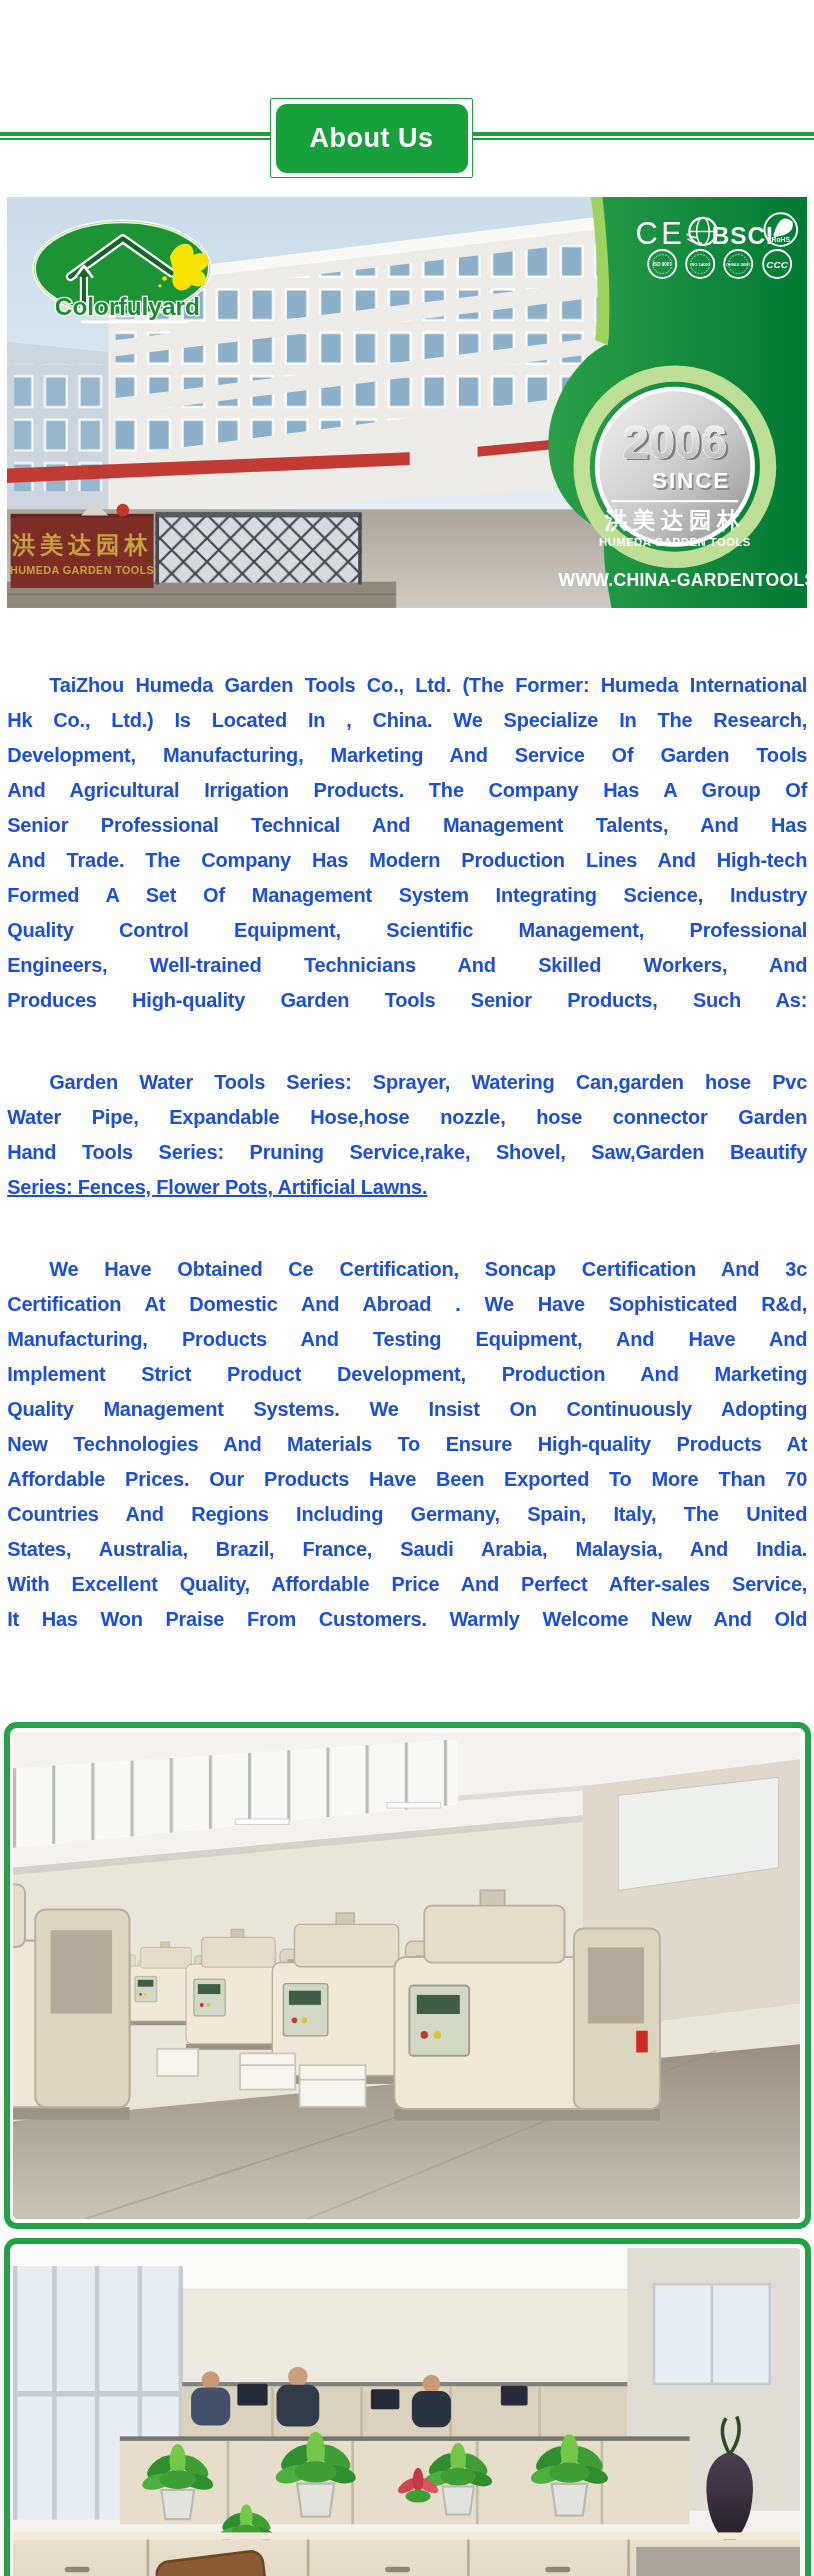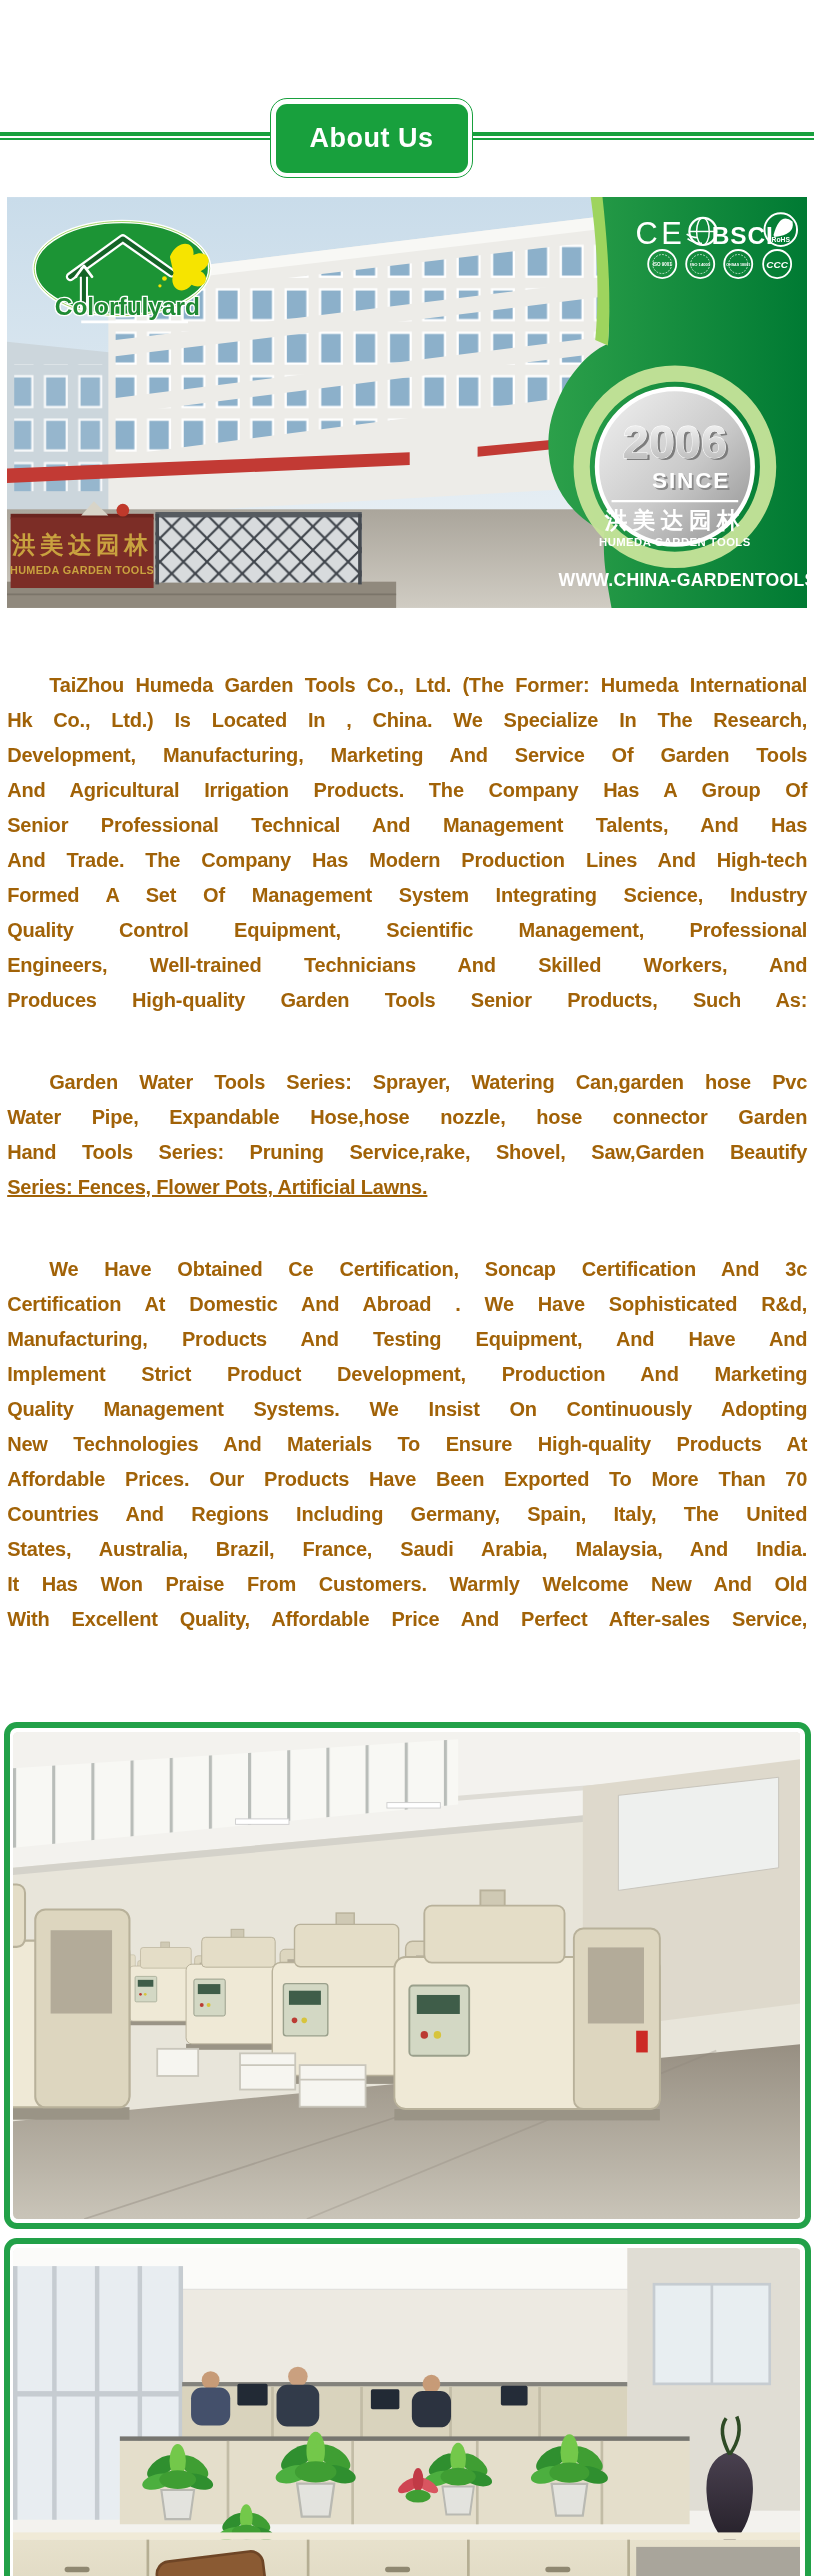--- a/index.html
+++ b/index.html
@@ -3,28 +3,28 @@
 <meta charset="utf-8">
 <style>
   html,body{margin:0;padding:0;background:#fff;}
   .page{position:relative;width:815px;height:2576px;overflow:hidden;background:#ffffff;
         font-family:"Liberation Sans",sans-serif;}
   
   .rule{position:absolute;left:0;width:815px;background:var(--accent,#18a03d);}
   .rule-thick{top:132px;height:3.6px;}
   .rule-thin{top:138px;height:1.8px;}
   .banner{position:absolute;left:270px;top:98px;width:203px;height:80px;background:#fff;
-          border:1.8px solid var(--accent,#18a03d);box-sizing:border-box;border-radius:17px;}
+          border:1.8px solid var(--accent,#18a03d);box-sizing:border-box;border-radius:2px;}
   .banner-inner{position:absolute;left:4.5px;top:4.5px;right:4.5px;bottom:4.5px;background:var(--accent,#18a03d);
           border-radius:11px;display:flex;align-items:center;justify-content:center;}
   .banner-inner span{color:#fff;font-weight:bold;font-size:27px;letter-spacing:0.5px;}
   
   .hero{position:absolute;left:7.2px;top:197px;width:800px;height:411px;overflow:hidden;}
   
-  .about{position:absolute;left:7.2px;top:668px;width:800px;color:#a16207;font-weight:bold;
+  .about{position:absolute;left:7.2px;top:668px;width:800px;color:#1d4ed8;font-weight:bold;
          font-size:20px;line-height:35px;letter-spacing:-0.2px;}
   .para{margin:0 0 47px 0;}
   .tline{text-align:justify;text-align-last:justify;}
   .tline.lastline{text-align-last:left;text-decoration:underline;}
   .tline.indent{text-indent:42px;}
   
   .photo-frame{position:absolute;left:3.6px;width:807px;border:6.3px solid #22a148;border-radius:12.7px;
                background:#fff;box-sizing:border-box;padding:3.6px;}
   .f2{top:1722px;height:507px;}
   .f3{top:2238px;height:507px;}
@@ -208,22 +208,22 @@
       <div class="para">
         <div class="tline indent">We Have Obtained Ce Certification, Soncap Certification And 3c</div>
         <div class="tline">Certification At Domestic And Abroad . We Have Sophisticated R&amp;d,</div>
         <div class="tline">Manufacturing, Products And Testing Equipment, And Have And</div>
         <div class="tline">Implement Strict Product Development, Production And Marketing</div>
         <div class="tline">Quality Management Systems. We Insist On Continuously Adopting</div>
         <div class="tline">New Technologies And Materials To Ensure High-quality Products At</div>
         <div class="tline">Affordable Prices. Our Products Have Been Exported To More Than 70</div>
         <div class="tline">Countries And Regions Including Germany, Spain, Italy, The United</div>
         <div class="tline">States, Australia, Brazil, France, Saudi Arabia, Malaysia, And India.</div>
+        <div class="tline">With Excellent Quality, Affordable Price And Perfect After-sales Service,</div>
         <div class="tline">It Has Won Praise From Customers. Warmly Welcome New And Old</div>
-        <div class="tline">With Excellent Quality, Affordable Price And Perfect After-sales Service,</div>
       </div>
     </div>
 
   <div class="photo-frame f2">
     <div class="photo-inner">
       <svg width="787" height="487" viewBox="0 0 884 538" preserveAspectRatio="none">
         <defs>
           <linearGradient id="p2-floor" x1="0" y1="0" x2="0" y2="1">
             <stop offset="0" stop-color="#978f82"></stop>
               <stop offset="1" stop-color="#c9c4b8"></stop>

